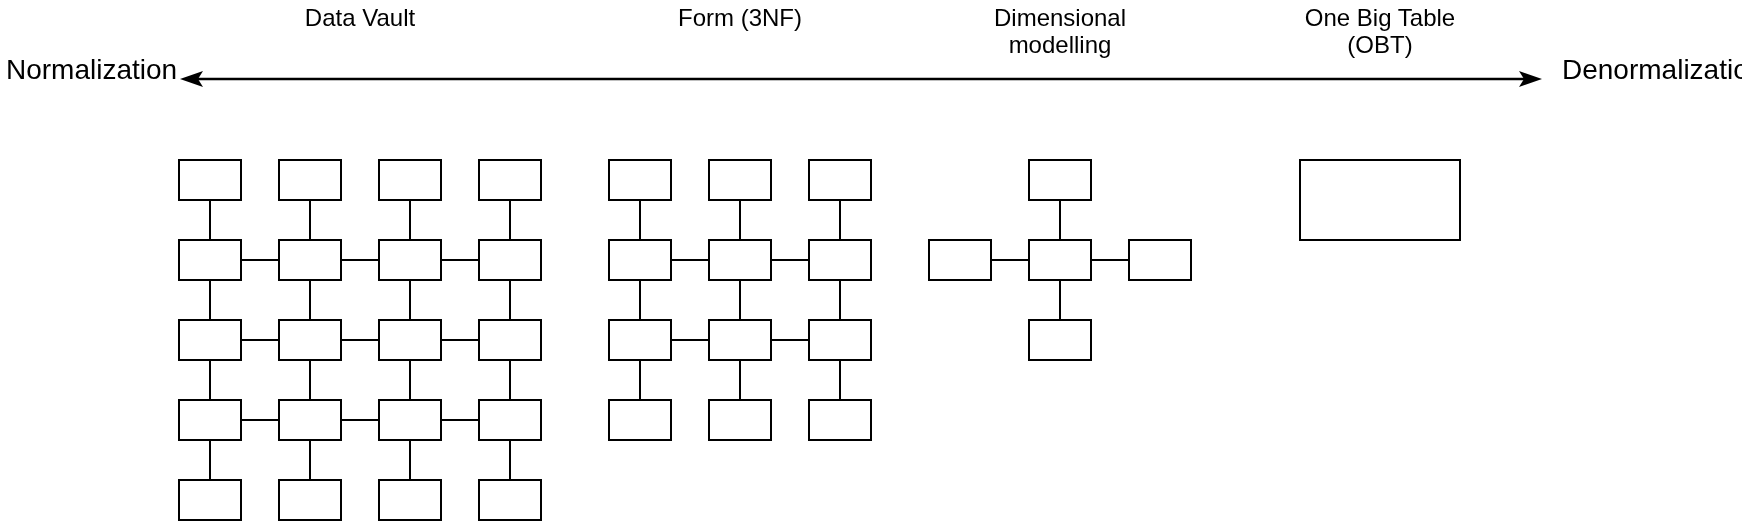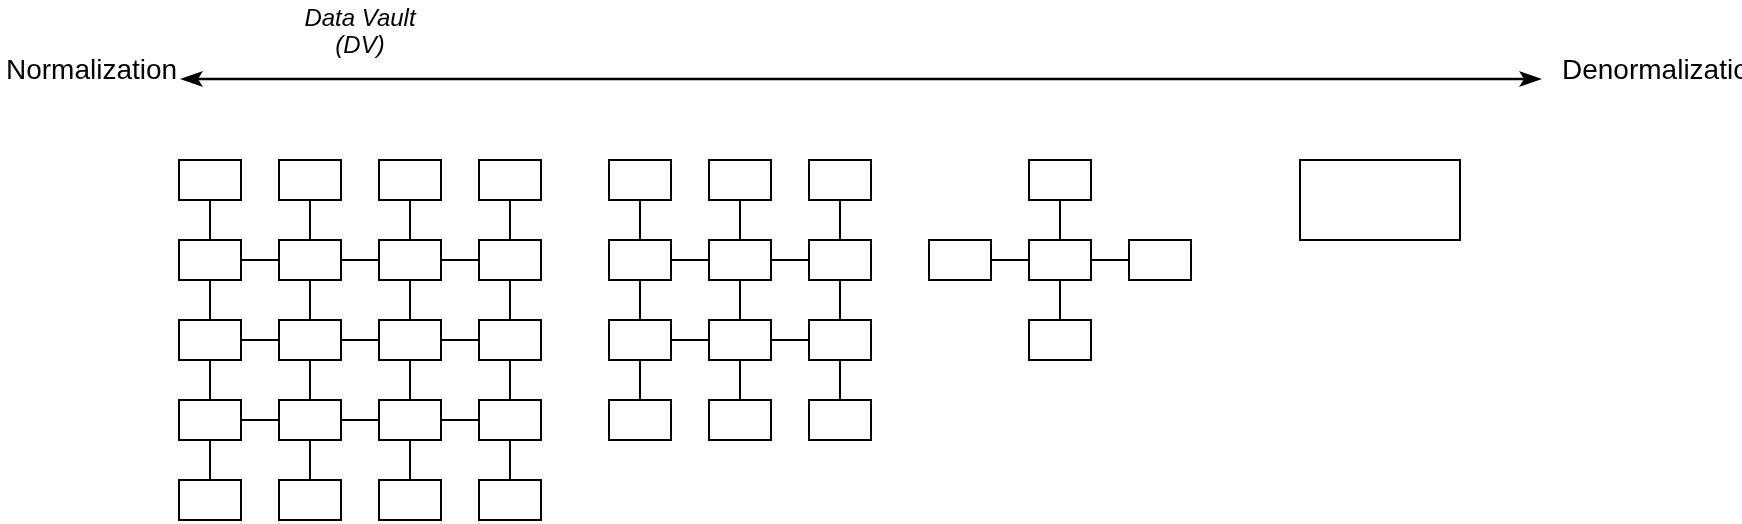--- a/index.html
+++ b/index.html
@@ -10,21 +10,21 @@
     font-family:"Liberation Sans",sans-serif;
     color:var(--ink,#000000);
     overflow:hidden;
   }
   .group-label{
     position:absolute;top:4px;width:260px;
     text-align:center;
     font-size:24px;line-height:27px;
     white-space:nowrap;
   }
-  .group-label span{display:block;font-style:italic;}
+  .group-label span{display:block;}
   .side-label{
     position:absolute;top:55px;
     font-size:28px;line-height:30px;
     white-space:nowrap;
   }
   #diagram-svg{position:absolute;left:0;top:0;}
   .edge{stroke:var(--ink,#000000);stroke-width:2;}
   .node{fill:#ffffff;stroke:var(--ink,#000000);stroke-width:2;}
   .arrow-line{stroke:var(--ink,#000000);stroke-width:2.5;}
   .arrow-head{fill:var(--ink,#000000);}
@@ -115,25 +115,33 @@
       <rect x="1129" y="240" width="62" height="40" class="node"></rect>
       <rect x="1029" y="320" width="62" height="40" class="node"></rect>
       <rect x="1300" y="160" width="160" height="80" class="node"></rect>
       <line x1="198" y1="79" x2="1524" y2="79" class="arrow-line"></line>
       <polygon points="180,79 203,71 198,79 203,87" class="arrow-head"></polygon>
       <polygon points="1542,79 1519,71 1524,79 1519,87" class="arrow-head"></polygon>
     </svg>
 
   <div class="group-label" style="left:230px;">
     <span>Data Vault</span>
-    <span>(DV)</span>
   </div>
 
   <div class="group-label" style="left:610px;">
+    <span>Form (3NF)</span>
   </div>
 
+  <div class="group-label" style="left:930px;">
+    <span>Dimensional</span>
+    <span>modelling</span>
+  </div>
 
+  <div class="group-label" style="left:1250px;">
+    <span>One Big Table</span>
+    <span>(OBT)</span>
+  </div>
 
   <div class="side-label" style="left:6px;">Normalization</div>
 
   <div class="side-label" style="left:1562px;">Denormalization</div>
 
 </div>
 
 </body></html>

